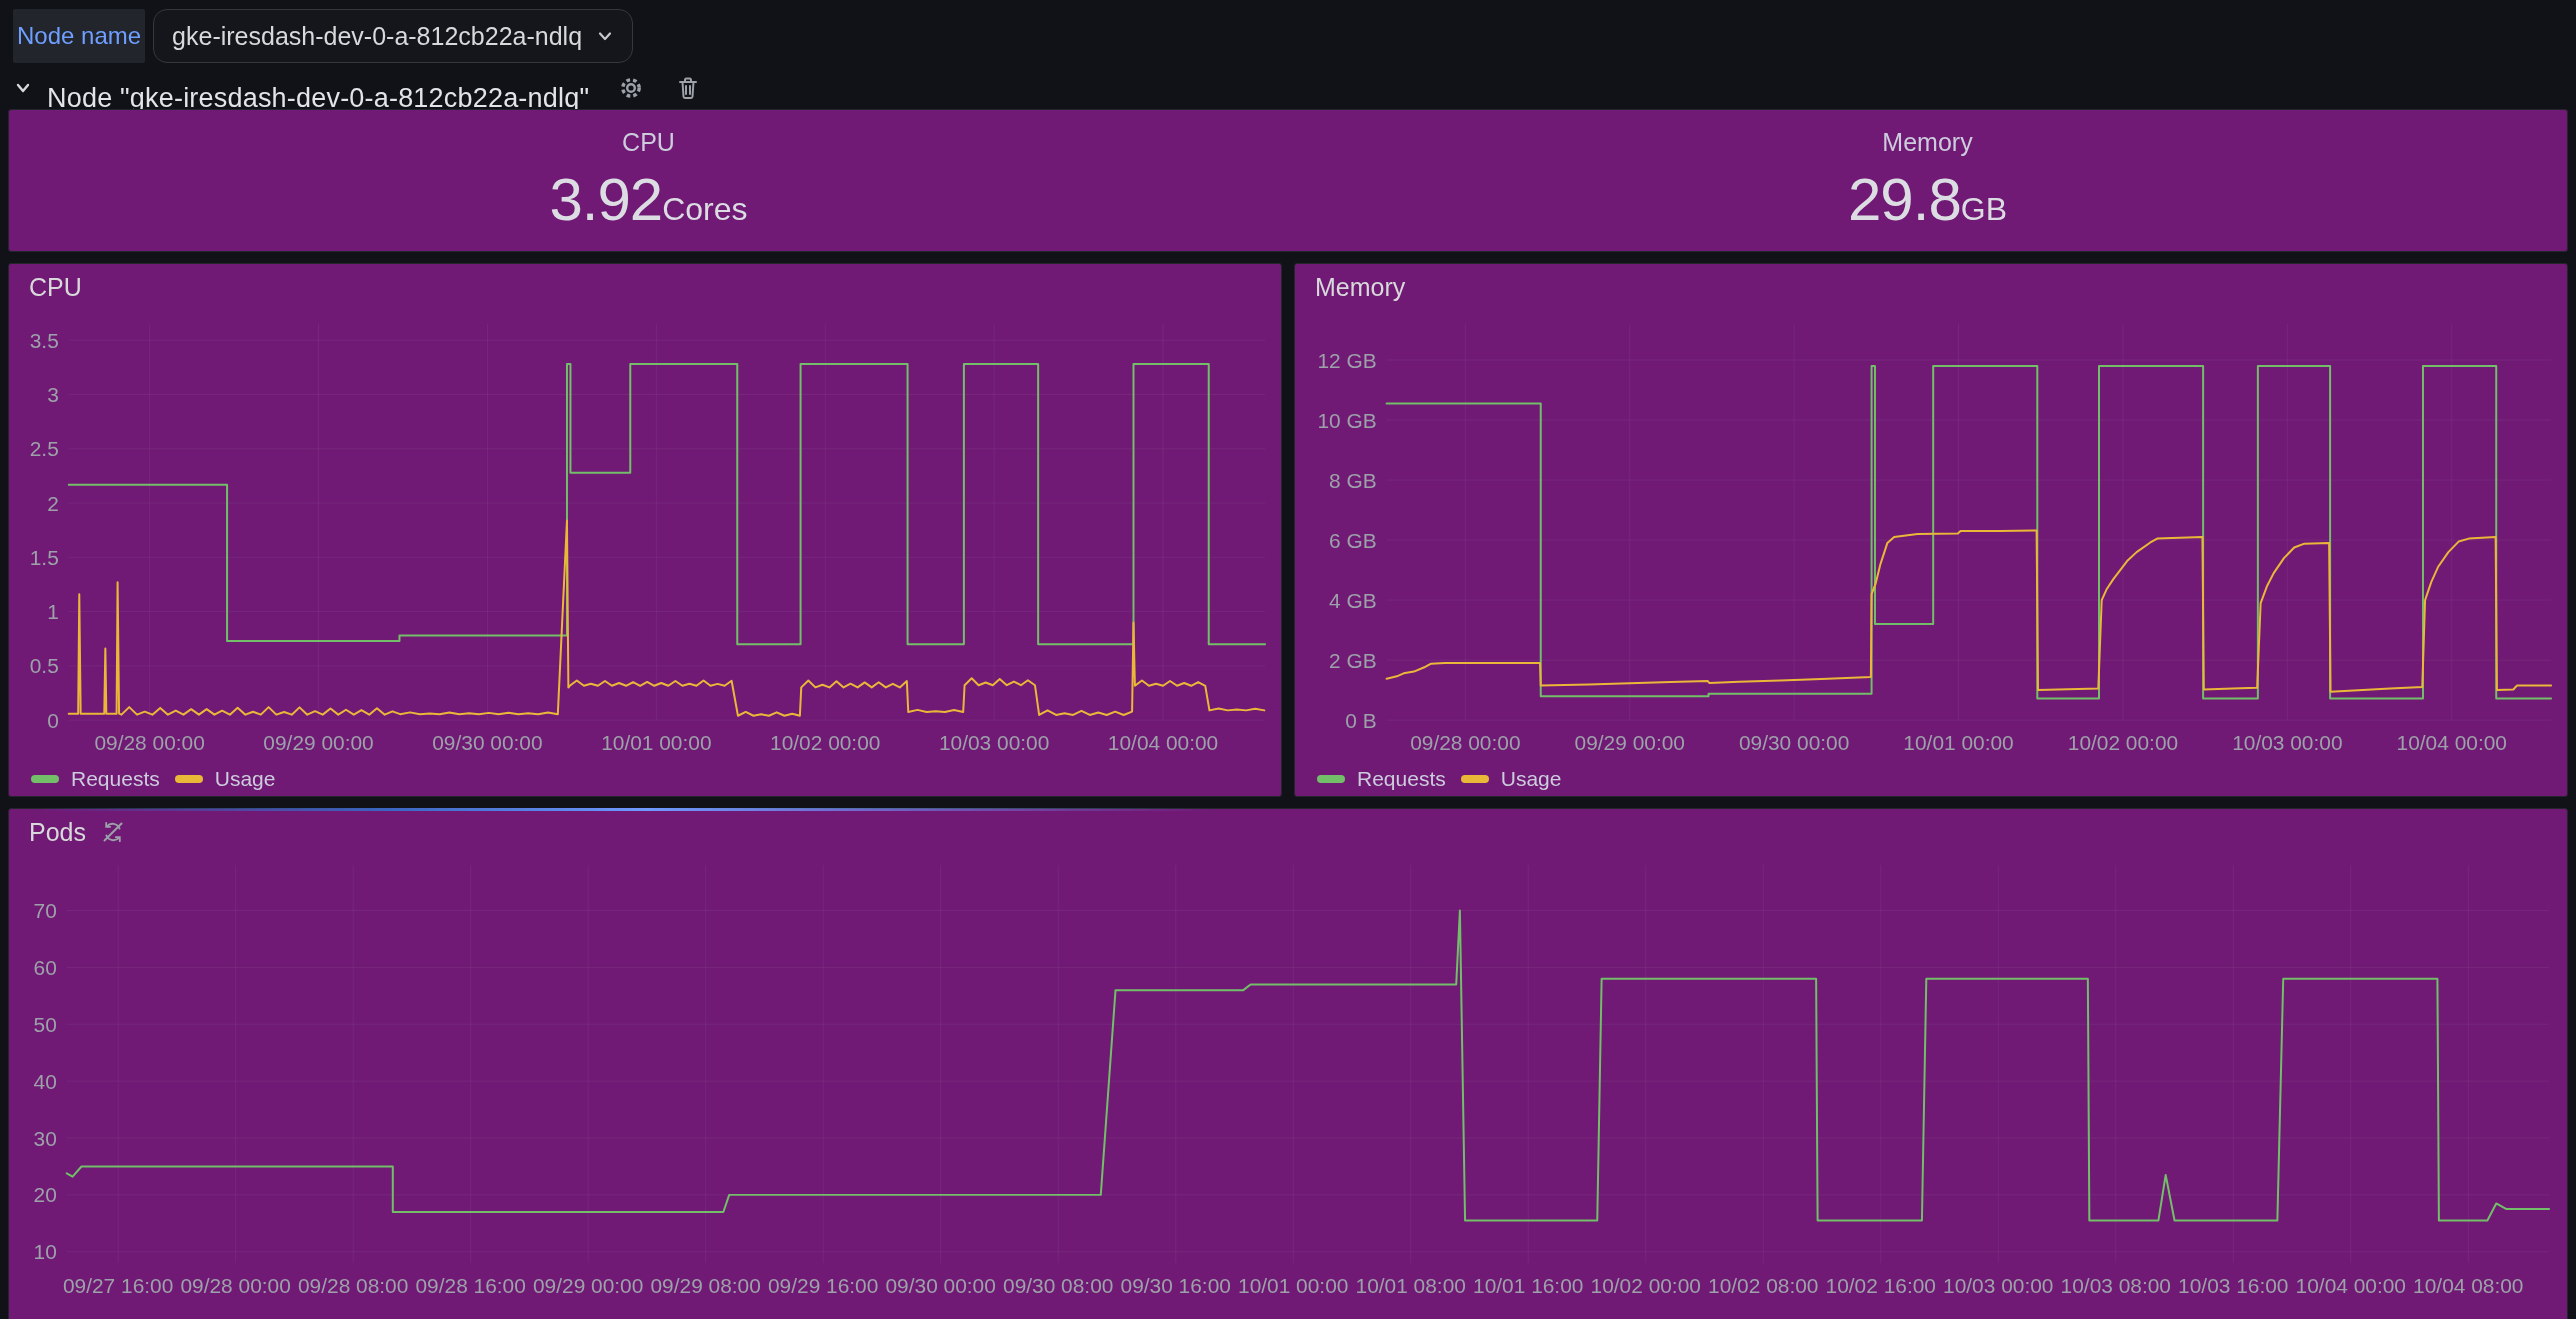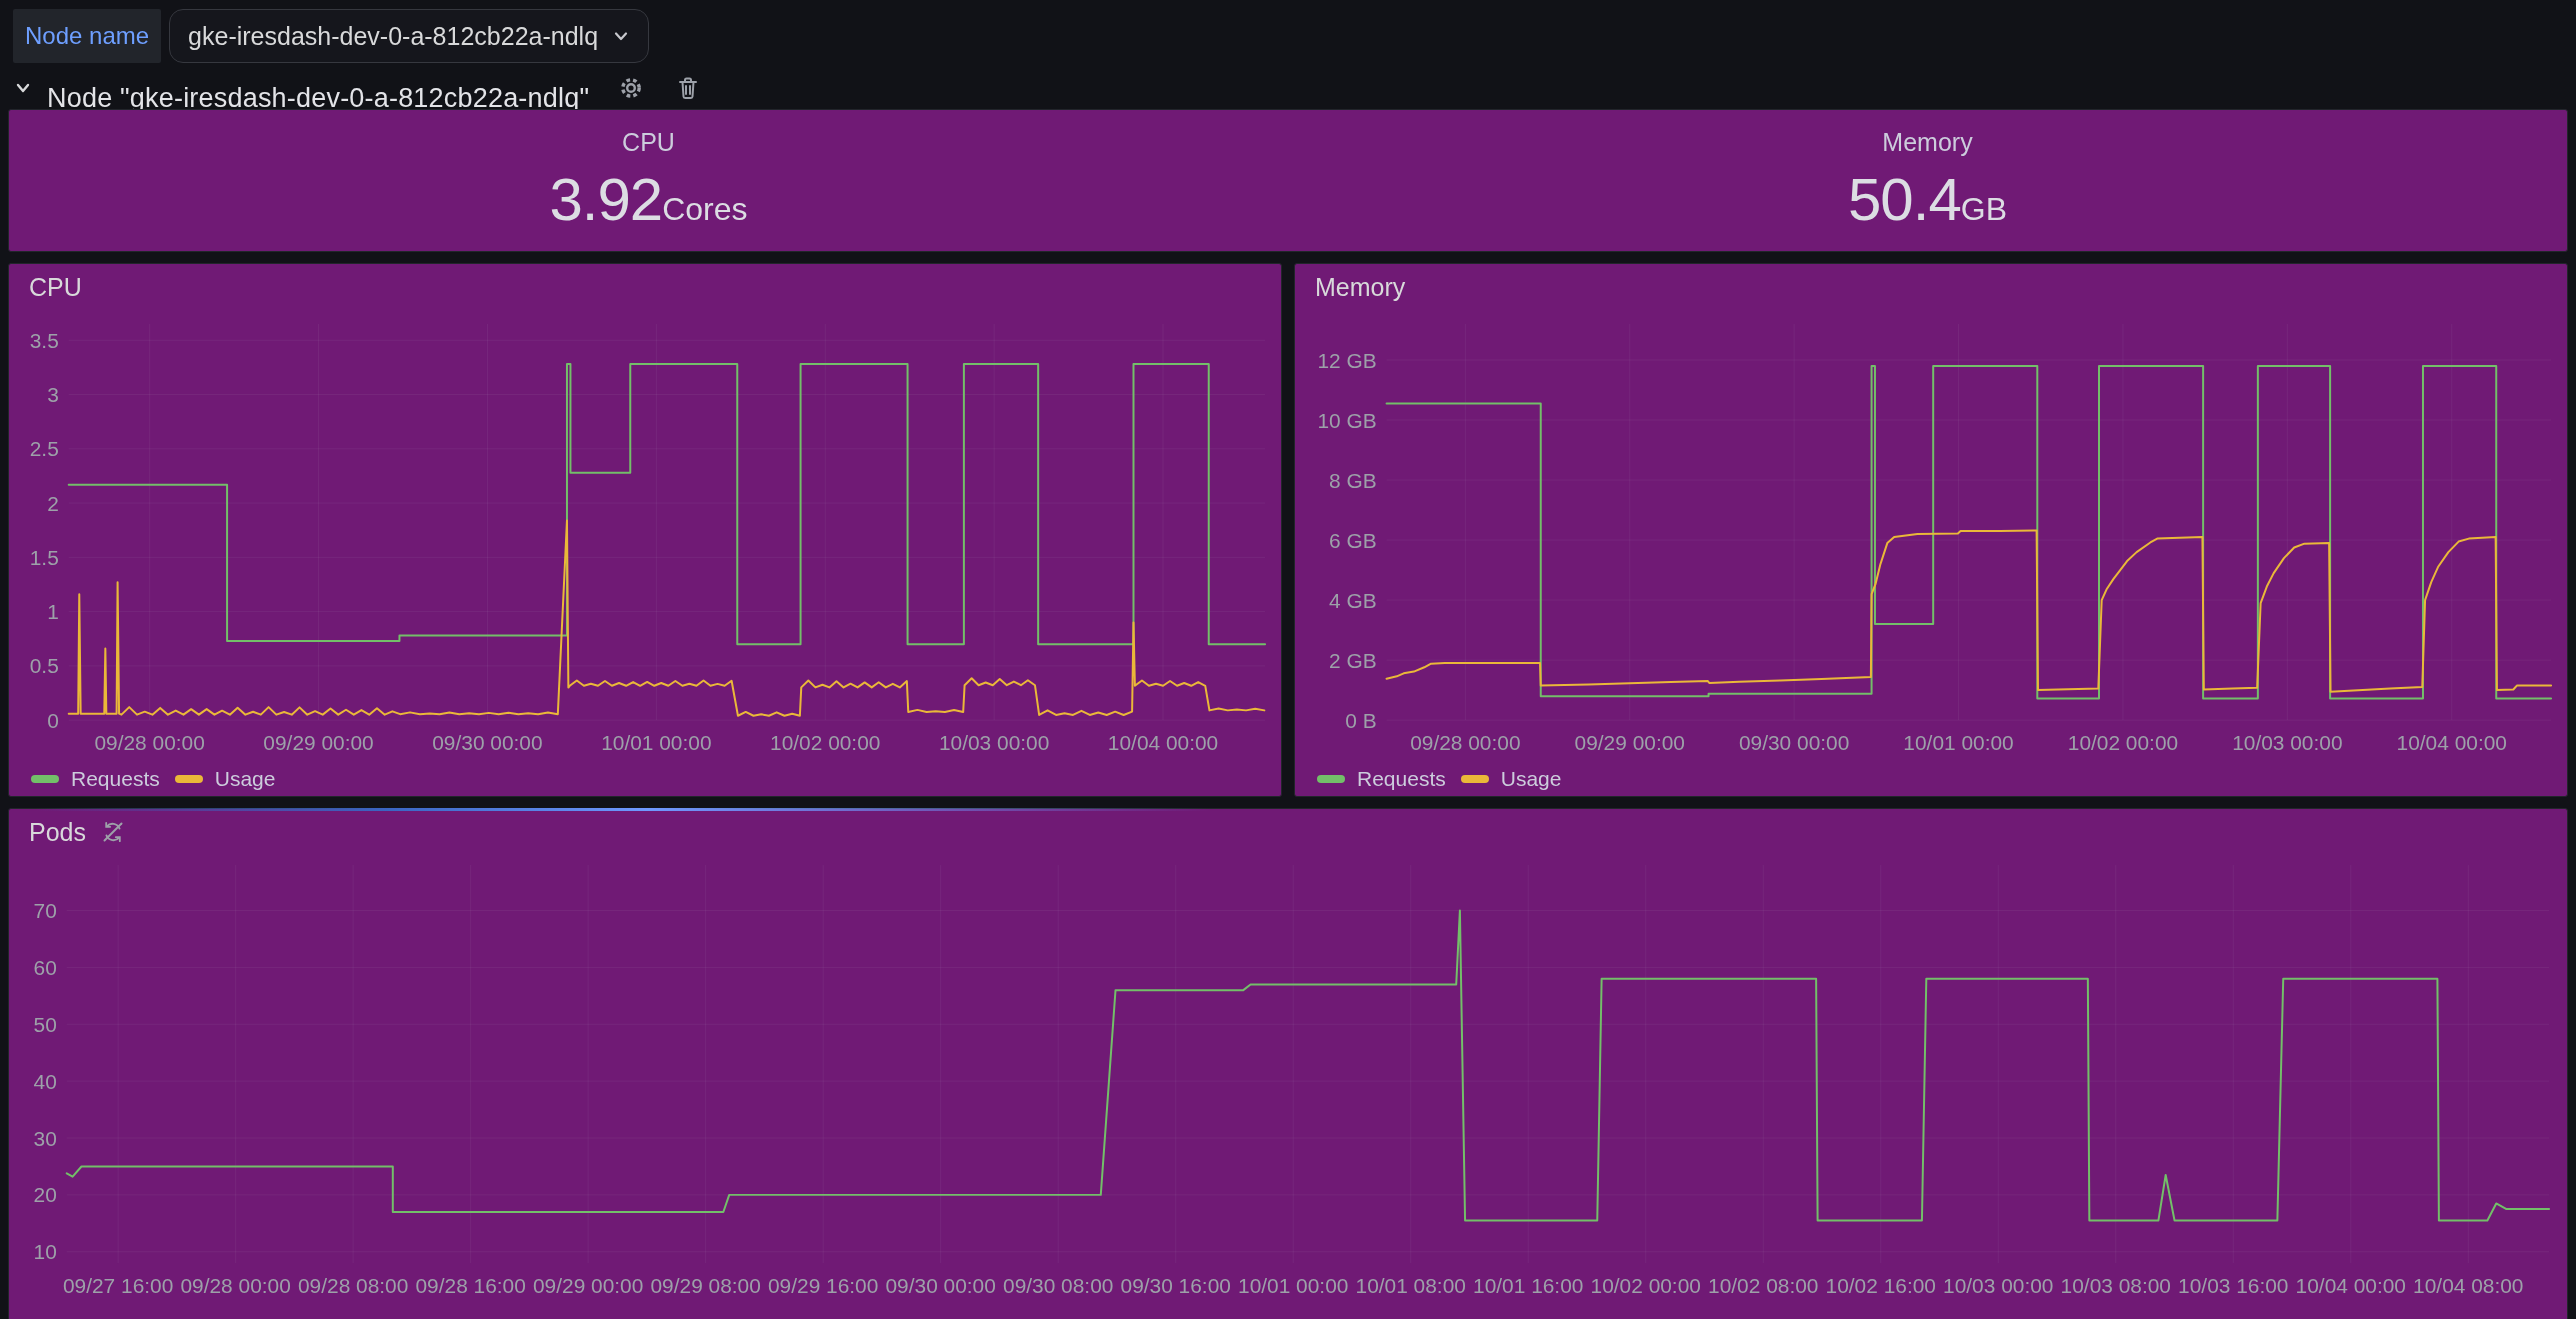--- a/index.html
+++ b/index.html
@@ -5,21 +5,21 @@
   * { margin:0; padding:0; box-sizing:border-box; }
   html,body { background:#111217; }
   body {
     width:2576px; height:1320px; position:relative; overflow:hidden;
     font-family:"Liberation Sans", sans-serif; color:#d8d9da;
   }
   
   .submenu { position:absolute; left:13px; top:9px; height:54px; display:flex; align-items:stretch; }
   .var-label {
     background:#22252b; color:#6e9fff; font-size:24px; display:flex; align-items:center;
-    padding:0 12px; border-radius:2px; white-space:nowrap;
+    padding:0 4px; border-radius:2px; white-space:nowrap;
   }
   .var-value {
     margin-left:8px; border:1px solid #36383f; border-radius:14px; background:#15161c;
     display:flex; align-items:center; gap:14px; padding:0 18px; font-size:25px; color:#d8d9da;
     white-space:nowrap; cursor:pointer;
   }
   .icon { display:inline-flex; align-items:center; justify-content:center; color:#9da1a9; }
   
   .row-header { position:absolute; left:13px; top:66px; height:44px; display:flex; align-items:center; gap:14px; cursor:pointer; }
   .row-title { font-size:27px; font-weight:400; color:#e3e4e8; letter-spacing:0.2px;margin-top:20px; }
@@ -93,21 +93,21 @@
   <div class="stat">
     <div class="stat-title">CPU</div>
     <div class="stat-value">
       <span class="stat-number">3.92</span>
       <span class="stat-unit">Cores</span>
     </div>
   </div>
   <div class="stat">
     <div class="stat-title">Memory</div>
     <div class="stat-value">
-      <span class="stat-number">50.4</span>
+      <span class="stat-number">29.8</span>
       <span class="stat-unit">GB</span>
     </div>
   </div>
 </div>
 
 <div class="panel" id="cpu-panel">
   <div class="panel-header">
     <span class="panel-title">CPU</span>
   </div>
   <svg class="chart" id="chart-cpu" width="1272" height="452" viewBox="0 0 1278 454">

